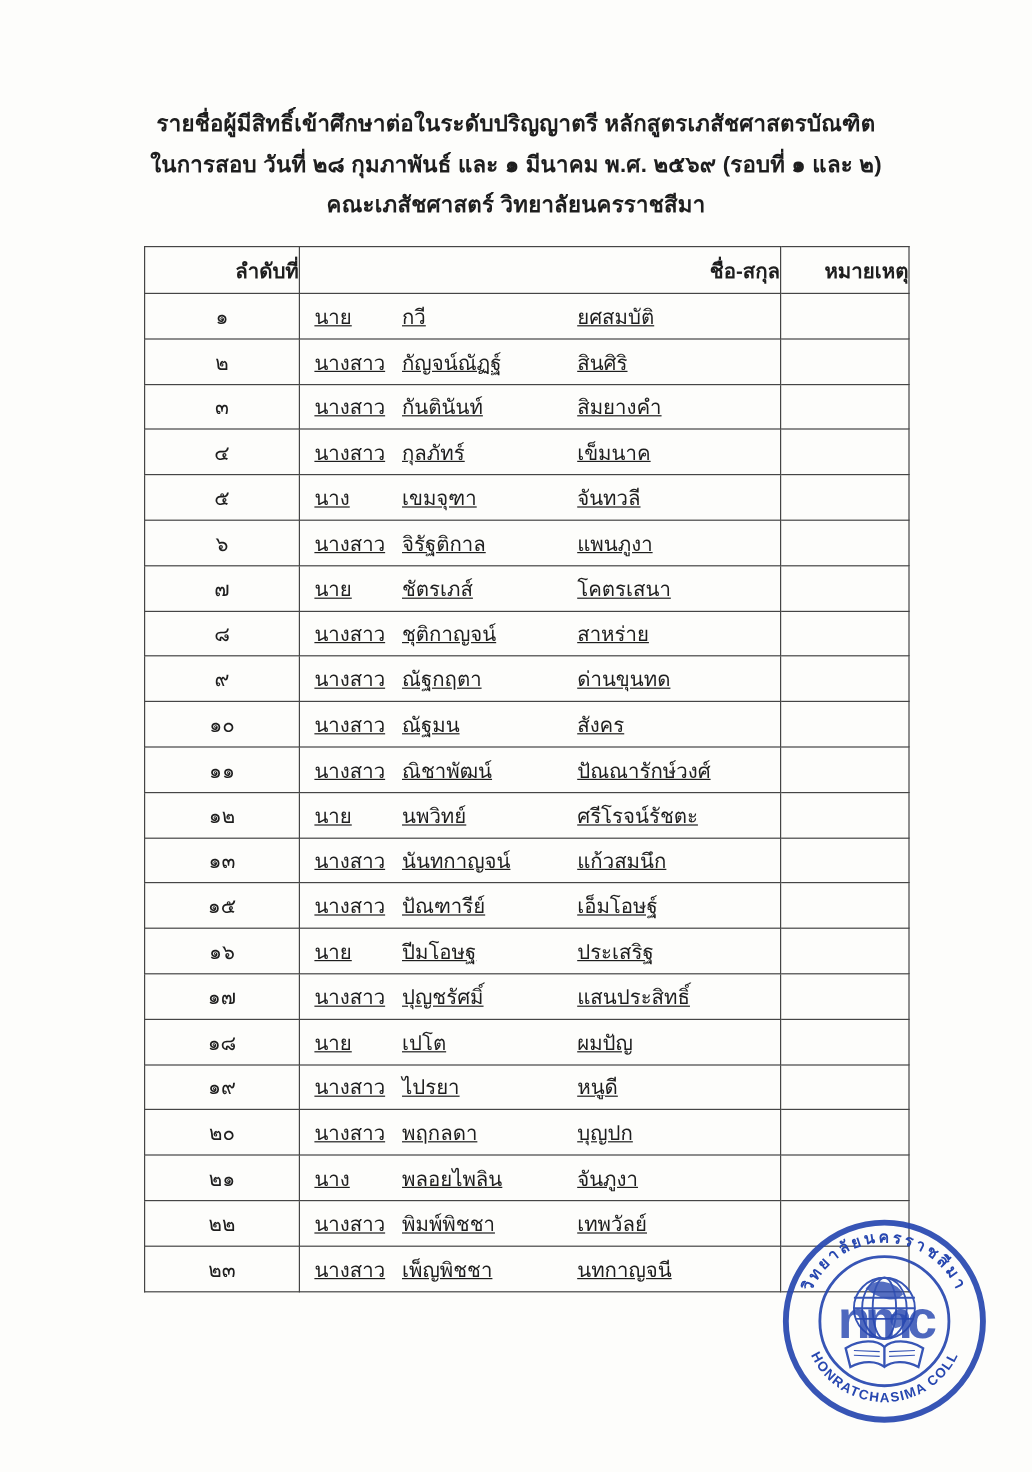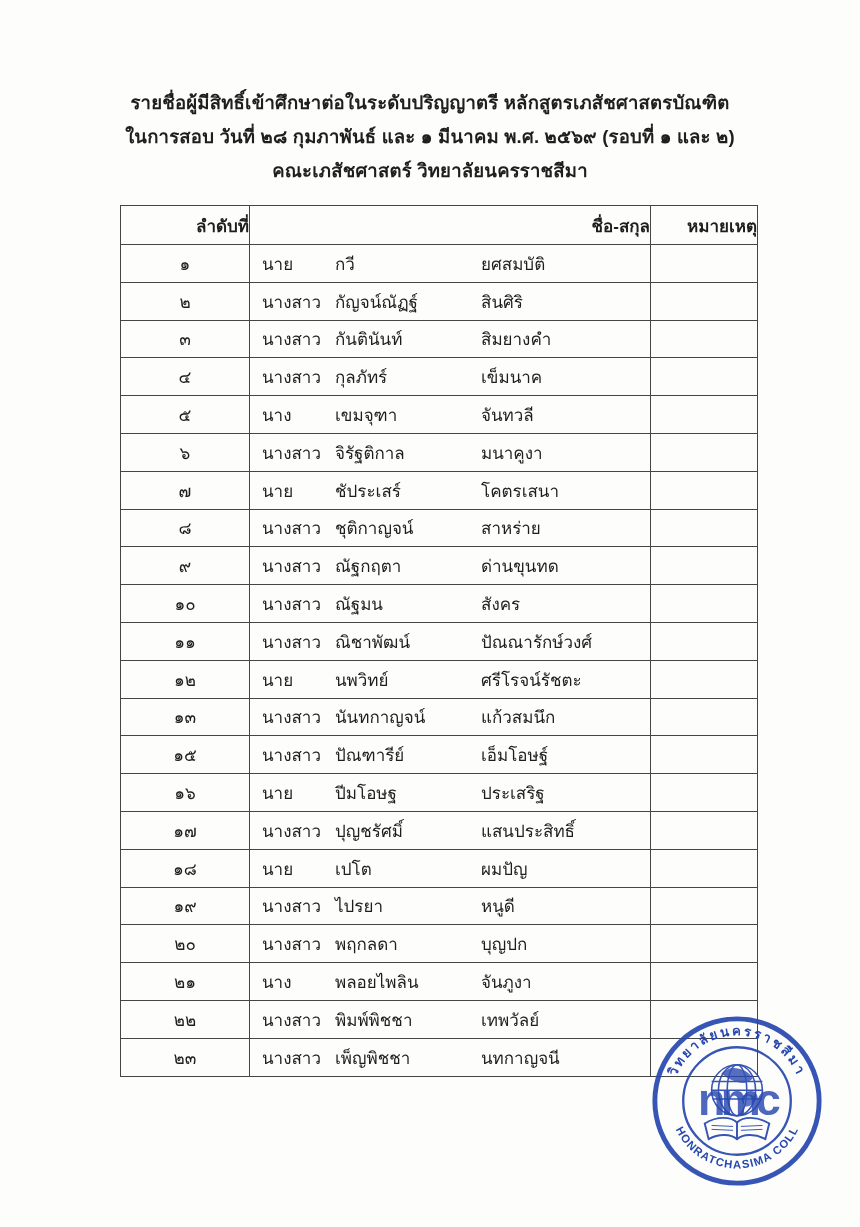--- a/index.html
+++ b/index.html
@@ -20,21 +20,21 @@
   .doc-table th, .doc-table td {
     border:1.6px solid #454545; padding:0; vertical-align:middle;
     font-size:17px; overflow:hidden; white-space:nowrap;
   }
   .doc-table thead th { height:38px; font-weight:700; text-align:right; }
   .doc-table tbody tr { height:37.8px; }
   .col-no { width:129px; }
   .col-name { width:401px; }
   .col-remark { width:107px; }
   td.c-no { text-align:center; }
-  td.c-name .name-wrap { display:flex; align-items:flex-start; padding-left:12px; }
+  td.c-name .name-wrap { display:flex; align-items:flex-start; padding-left:12px;text-decoration:underline; }
   td.c-name .t { display:inline-block; width:73px; }
   td.c-name .f { display:inline-block; width:146px; }
   td.c-name .l { flex:1; }
   td.c-remark { background:transparent; }
 
   .stamp {
     position:absolute; left:649px; top:1013px; width:176px; height:176px;
     pointer-events:none;
   }
   .stamp svg { width:100%; height:100%; }
@@ -123,32 +123,32 @@
       </td>
       <td class="c-remark"></td>
     </tr>
 
     <tr>
       <td class="c-no">๖</td>
       <td class="c-name">
         <span class="name-wrap">
           <span class="t">นางสาว</span>
           <span class="f">จิรัฐติกาล</span>
-          <span class="l">มนาคูงา</span>
+          <span class="l">แพนภูงา</span>
         </span>
       </td>
       <td class="c-remark"></td>
     </tr>
 
     <tr>
       <td class="c-no">๗</td>
       <td class="c-name">
         <span class="name-wrap">
           <span class="t">นาย</span>
-          <span class="f">ชัประเสร์</span>
+          <span class="f">ชัตรเภส์</span>
           <span class="l">โคตรเสนา</span>
         </span>
       </td>
       <td class="c-remark"></td>
     </tr>
 
     <tr>
       <td class="c-no">๘</td>
       <td class="c-name">
         <span class="name-wrap">

